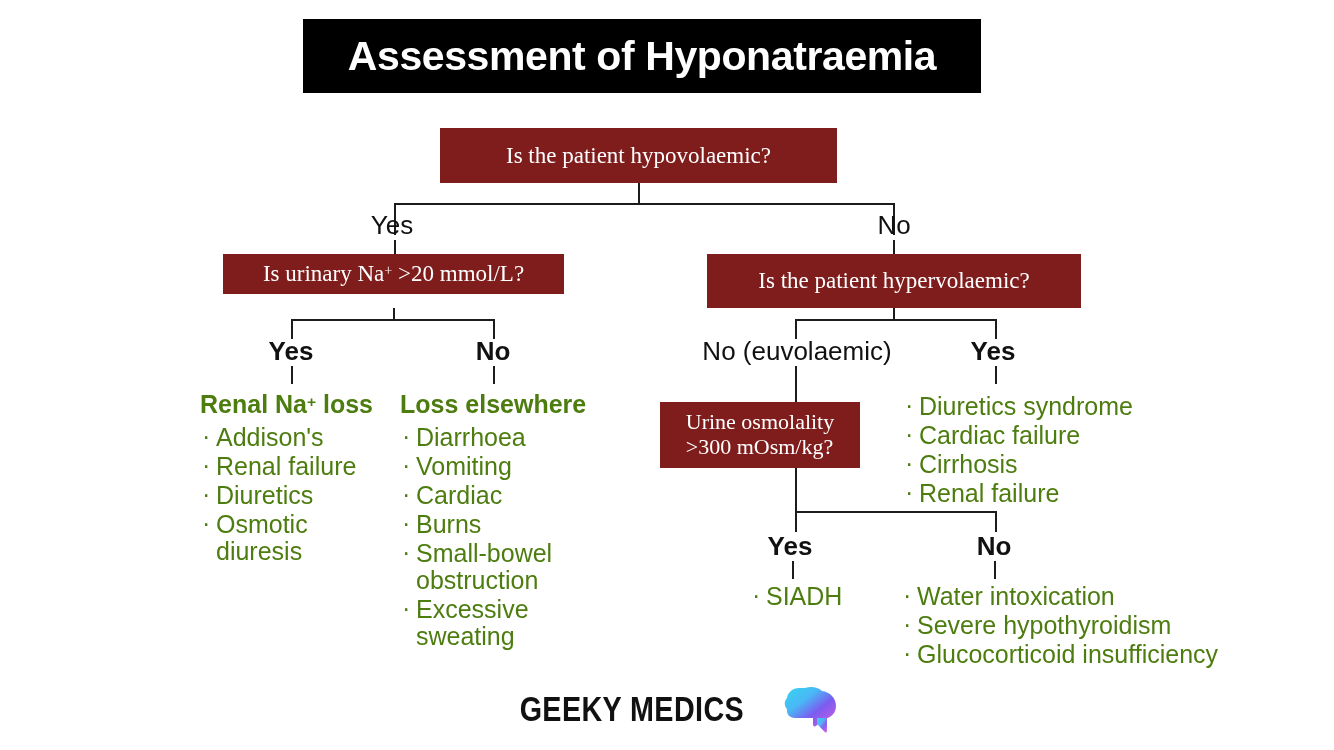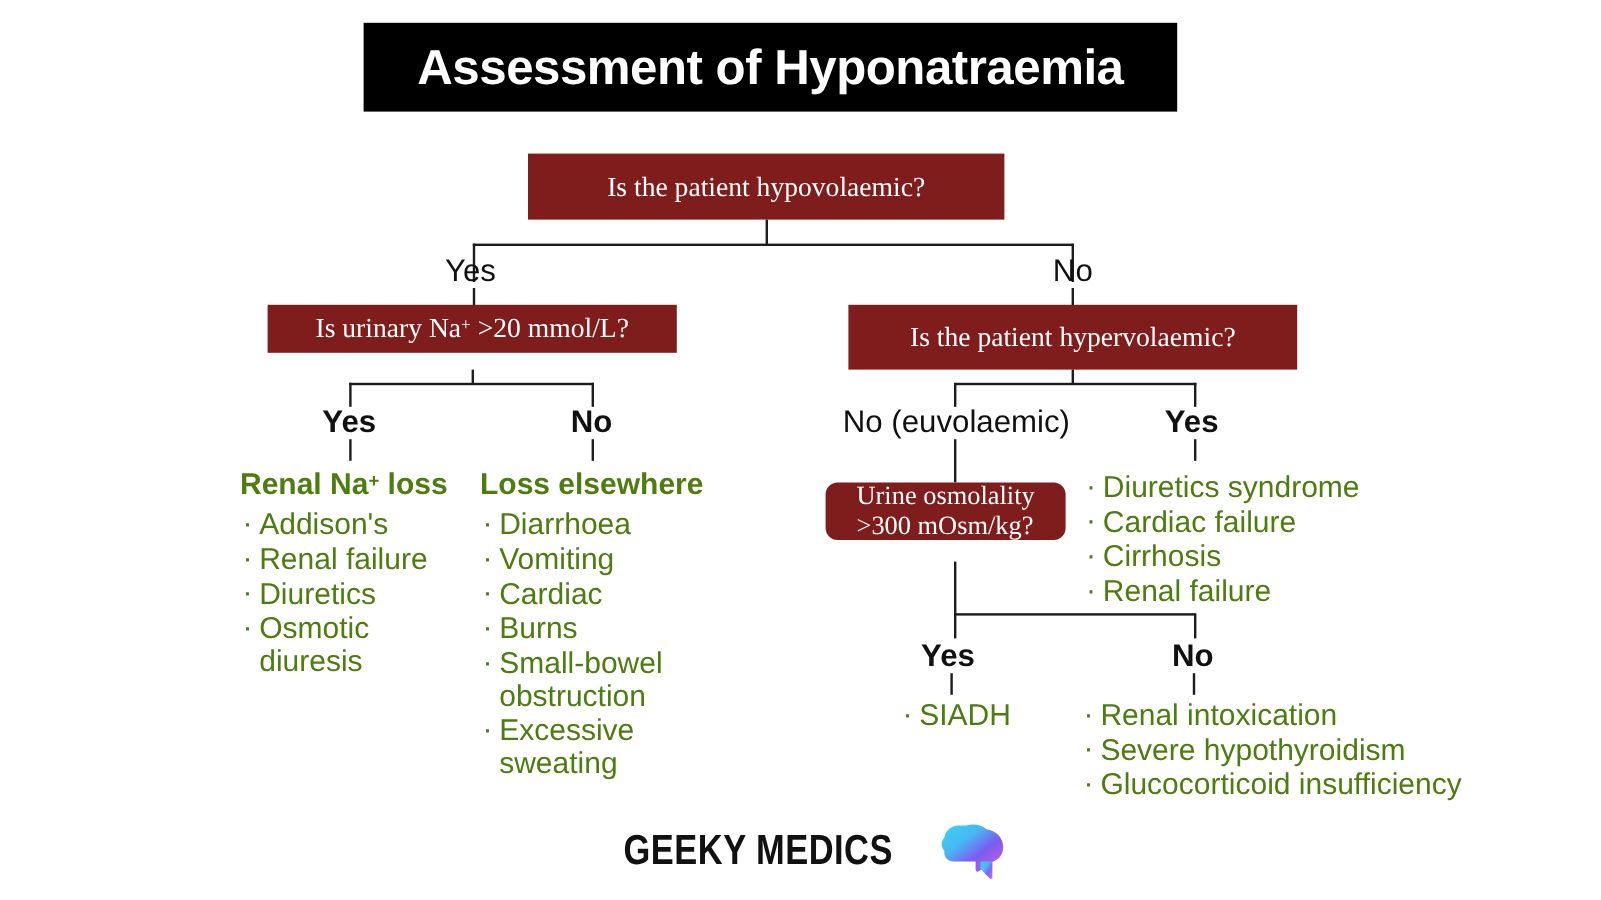--- a/index.html
+++ b/index.html
@@ -55,21 +55,21 @@
     font-size: 23px;
     font-weight: normal;
     line-height: 1.12;
     text-align: center;
     white-space: pre-line;
     padding: 0 10px;
   }
   #box-hypovolaemic { left: 440px; top: 128px; width: 397px; height: 55px; }
   #box-urinary-na   { left: 223px; top: 254px; width: 341px; height: 40px; }
   #box-hypervolaemic{ left: 707px; top: 254px; width: 374px; height: 54px; }
-  #box-urine-osm    { left: 688px; top: 402px; width: 200px; height: 48px; border-radius: 10px; }
+  #box-urine-osm    { left: 660px; top: 402px; width: 200px; height: 66px; }
   #box-urine-osm .dbox-label { text-align: left; font-size: 22px; padding: 0 12px; }
 
   
   .ln {
     position: absolute;
     background: #1c1c1c;
   }
   .ln.v { width: 2px; }
   .ln.h { height: 2px; }
 
@@ -247,21 +247,21 @@
   </div>
 
   <div class="outcome" style="left:750px; top:583px; width:140px;">
     <ul>
       <li>SIADH</li>
     </ul>
   </div>
 
   <div class="outcome" style="left:901px; top:583px; width:320px;">
     <ul>
-      <li>Renal intoxication</li>
+      <li>Water intoxication</li>
       <li>Severe hypothyroidism</li>
       <li>Glucocorticoid insufficiency</li>
     </ul>
   </div>
 
   <div class="footer-logo">
     <div class="logo-word">GEEKY MEDICS</div>
     <svg class="brain-icon" width="56" height="50" viewBox="0 0 56 50">
       <defs>
         <linearGradient id="brainGrad" x1="0" y1="0" x2="1" y2="1">

